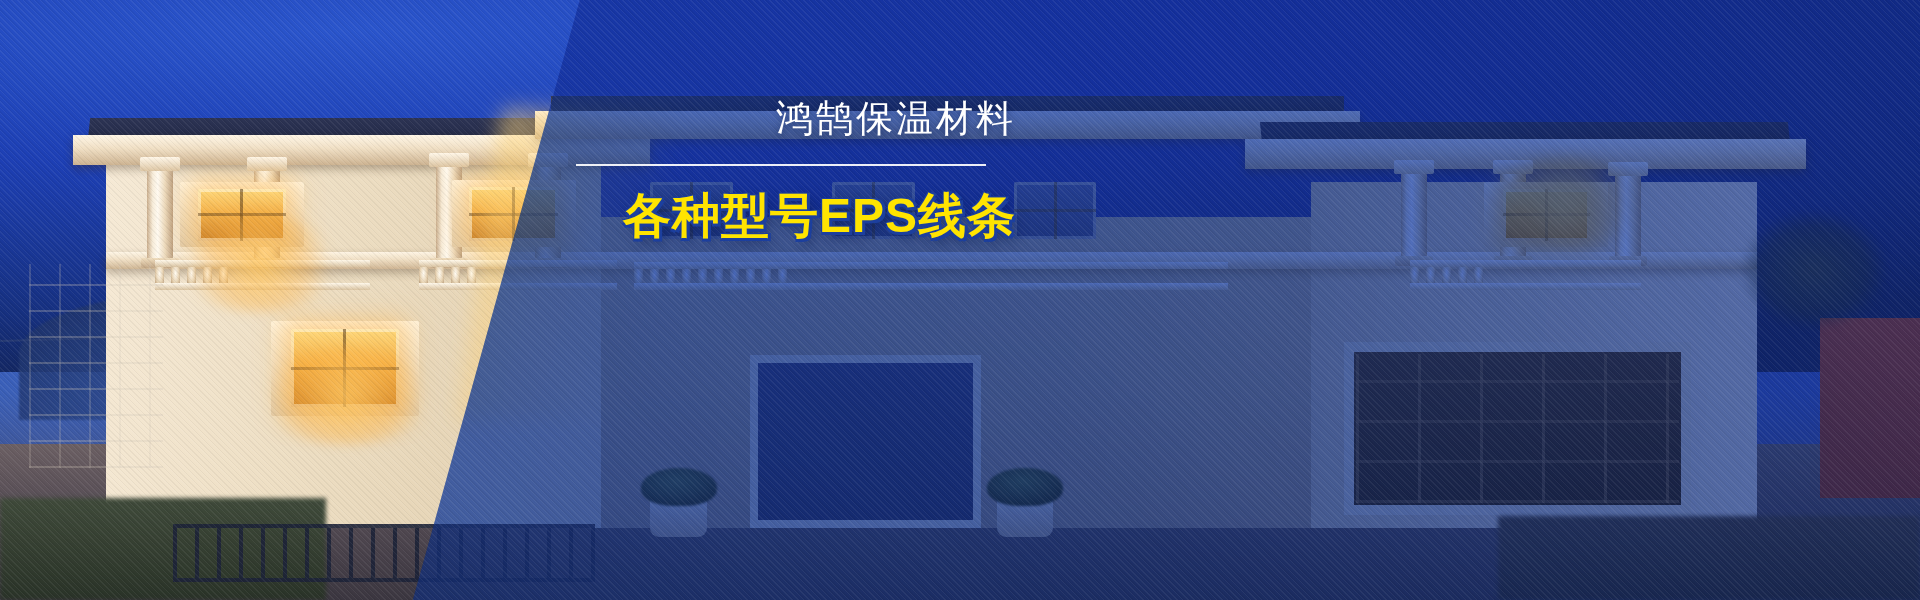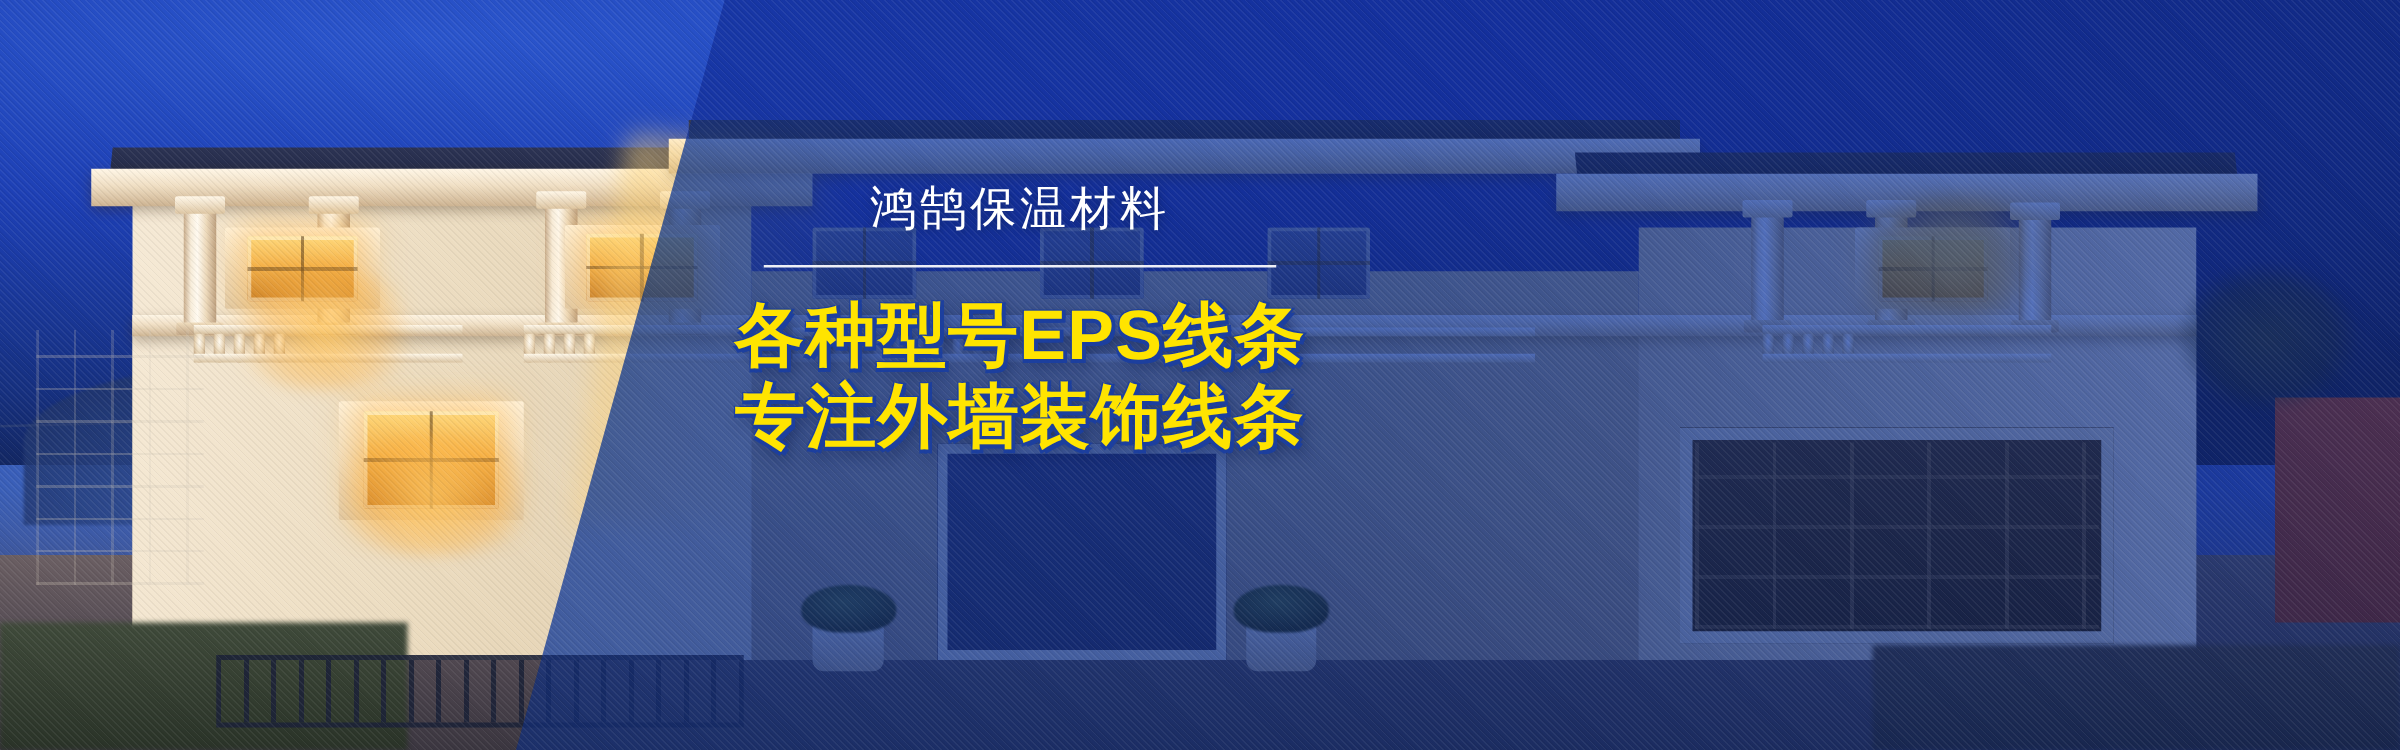--- a/index.html
+++ b/index.html
@@ -231,35 +231,34 @@
   .hatch {
     position:absolute; inset:0; pointer-events:none;
     background:repeating-linear-gradient(45deg,
       rgba(255,255,255,.055) 0 1px,
       rgba(0,0,0,.045) 1px 2px,
       rgba(255,255,255,0) 2px 4px);
   }
 
   
   .content {
-    position:absolute; left:581px; top:96px; width:470px; z-index:6;
-    text-align:center;
-    margin-top:48px;
+    position:absolute; left:546px; top:96px; width:470px; z-index:6;
+    text-align:right;
   }
   .brand {
     color:#ffffff; font-size:37px; font-weight:400; letter-spacing:3px;
     line-height:1.25; text-shadow:0 2px 7px rgba(10,25,70,.55);
   }
   .rule {
     width:410px; height:2px; margin:22px auto 0;
     background:rgba(255,255,255,.92);
   }
   .headline {
     margin-top:22px;
-    color:#ffe400; font-weight:700; font-size:56px; line-height:1.16;
+    color:#ffe400; font-weight:700; font-size:48px; line-height:1.16;
     letter-spacing:1px; white-space:nowrap;
     text-shadow:
       3px 3px 0 #1c3f9e,
       3px -1px 0 #1c3f9e,
       -1px 3px 0 #1c3f9e,
       -1px -1px 0 #1c3f9e,
       5px 6px 12px rgba(8,22,70,.55);
   }
   .headline .ln { display:block; }
   .tagline {
@@ -417,17 +416,16 @@
   <div class="diag-panel2"></div>
   <div class="diag-edge"></div>
 
   <div class="hatch"></div>
 
   <div class="content">
     <div class="brand">鸿鹄保温材料</div>
     <div class="rule"></div>
     <div class="headline">
       <span class="ln">各种型号EPS线条</span>
-      <span class="ln">专注外墙装饰线条</span>
     </div>
   </div>
 
 </div>
 
 </body></html>

